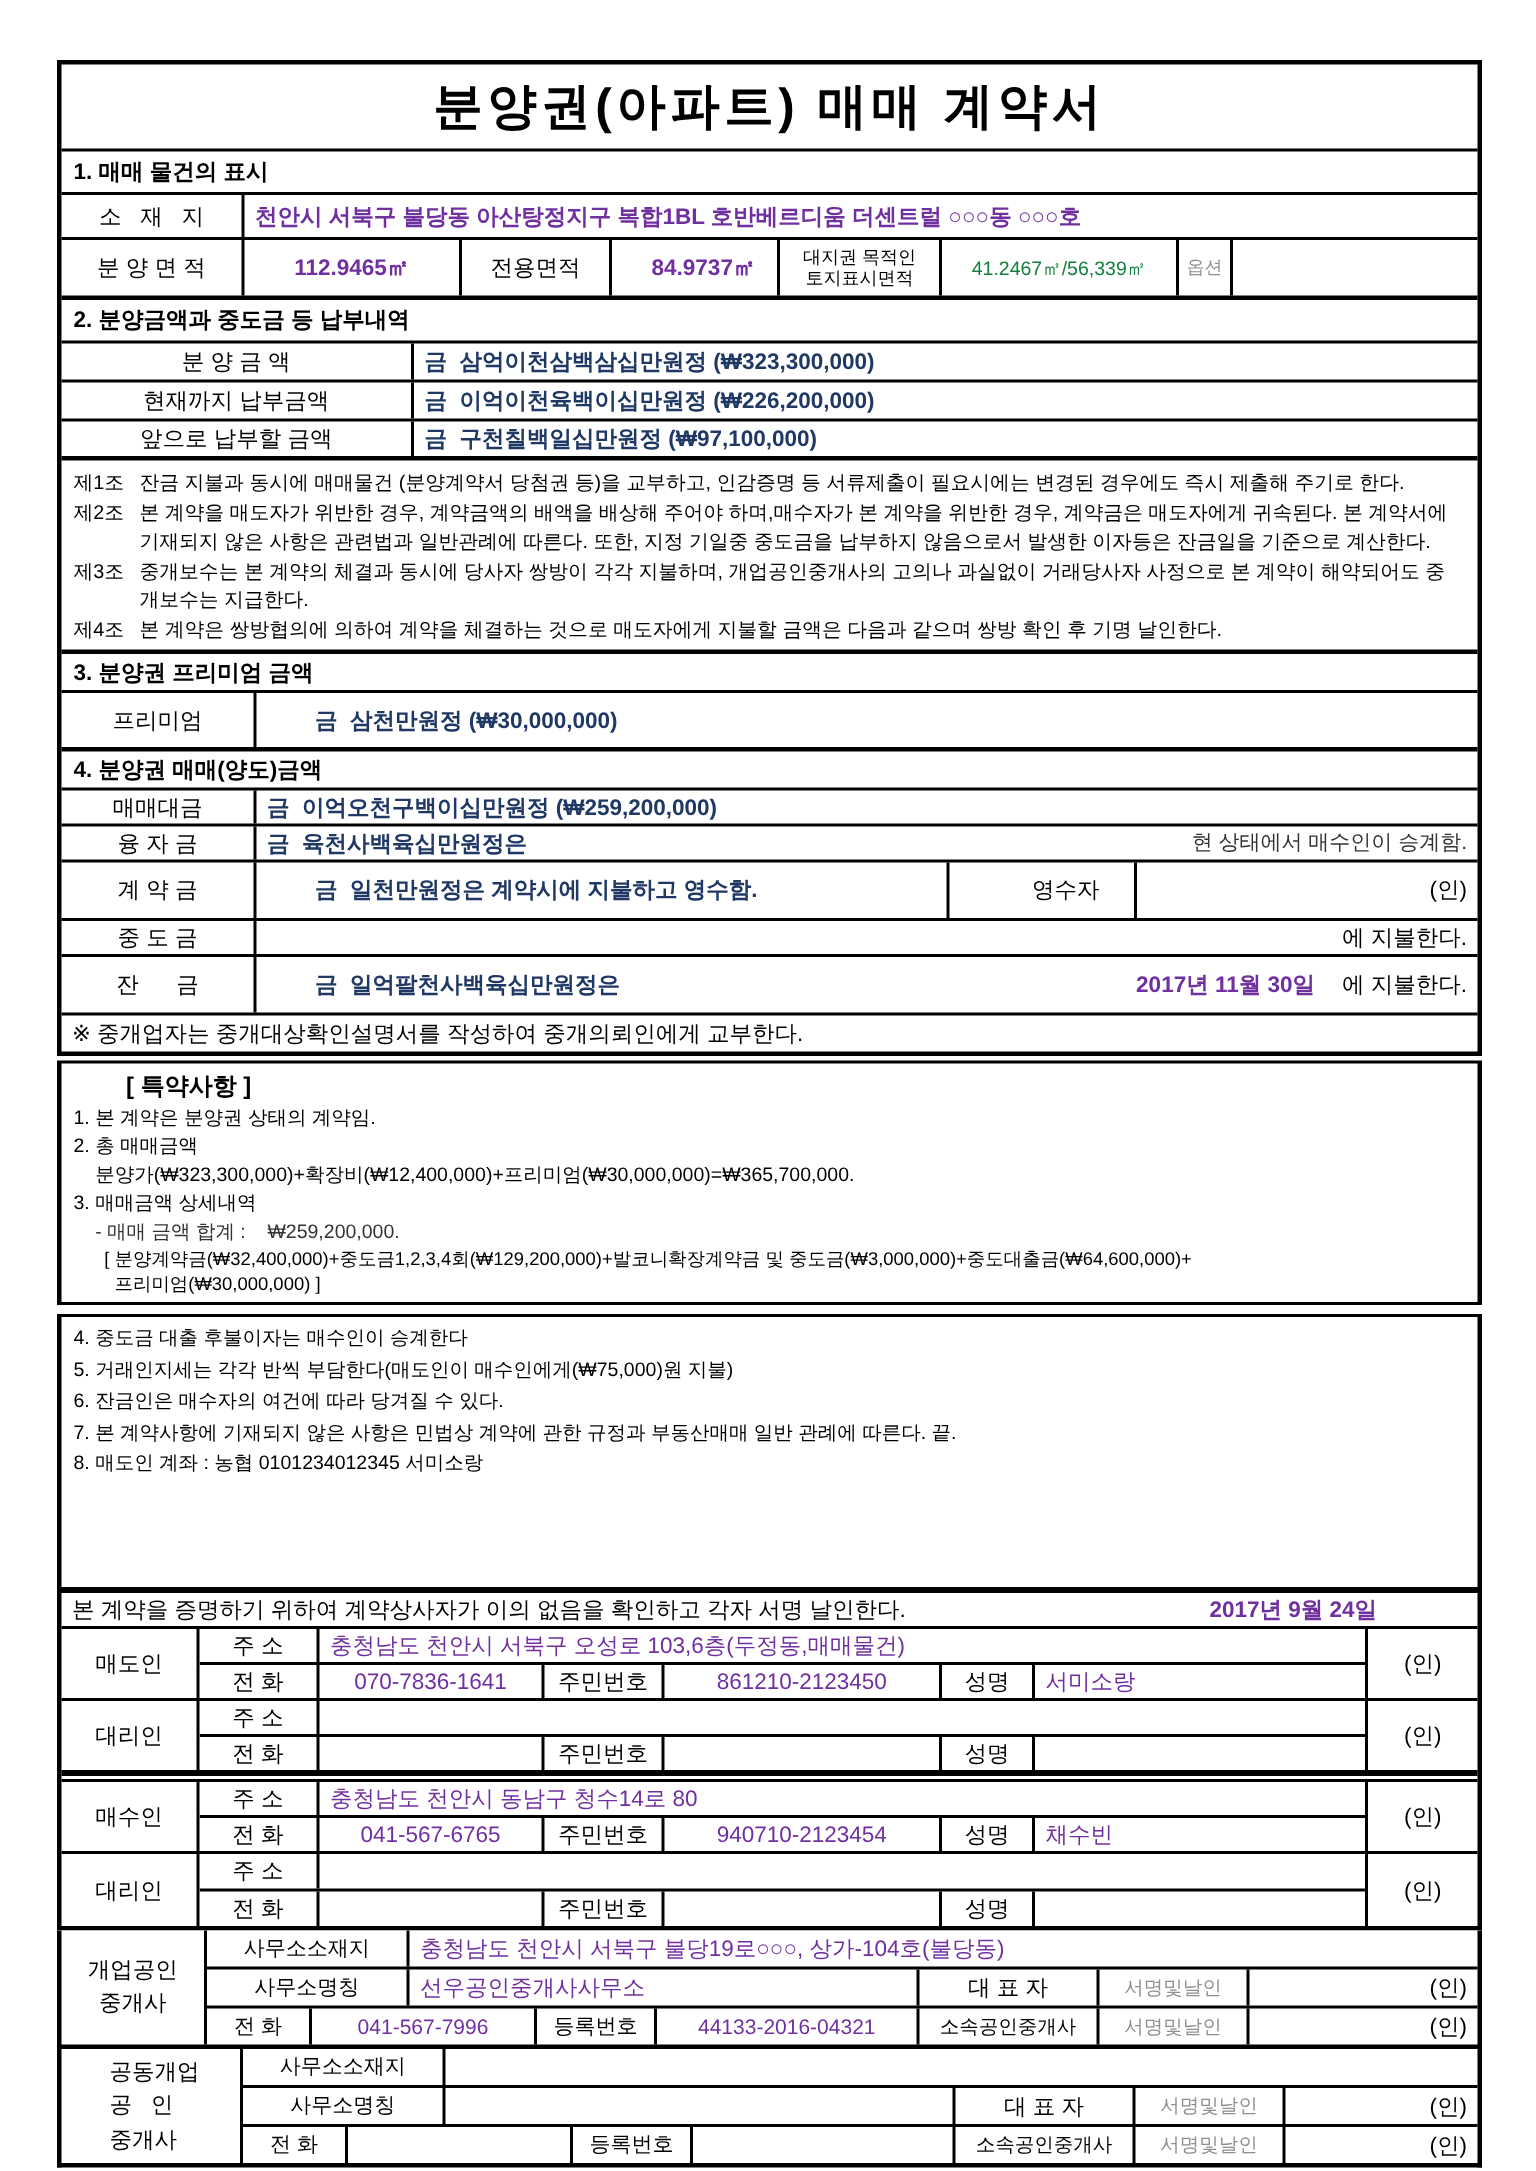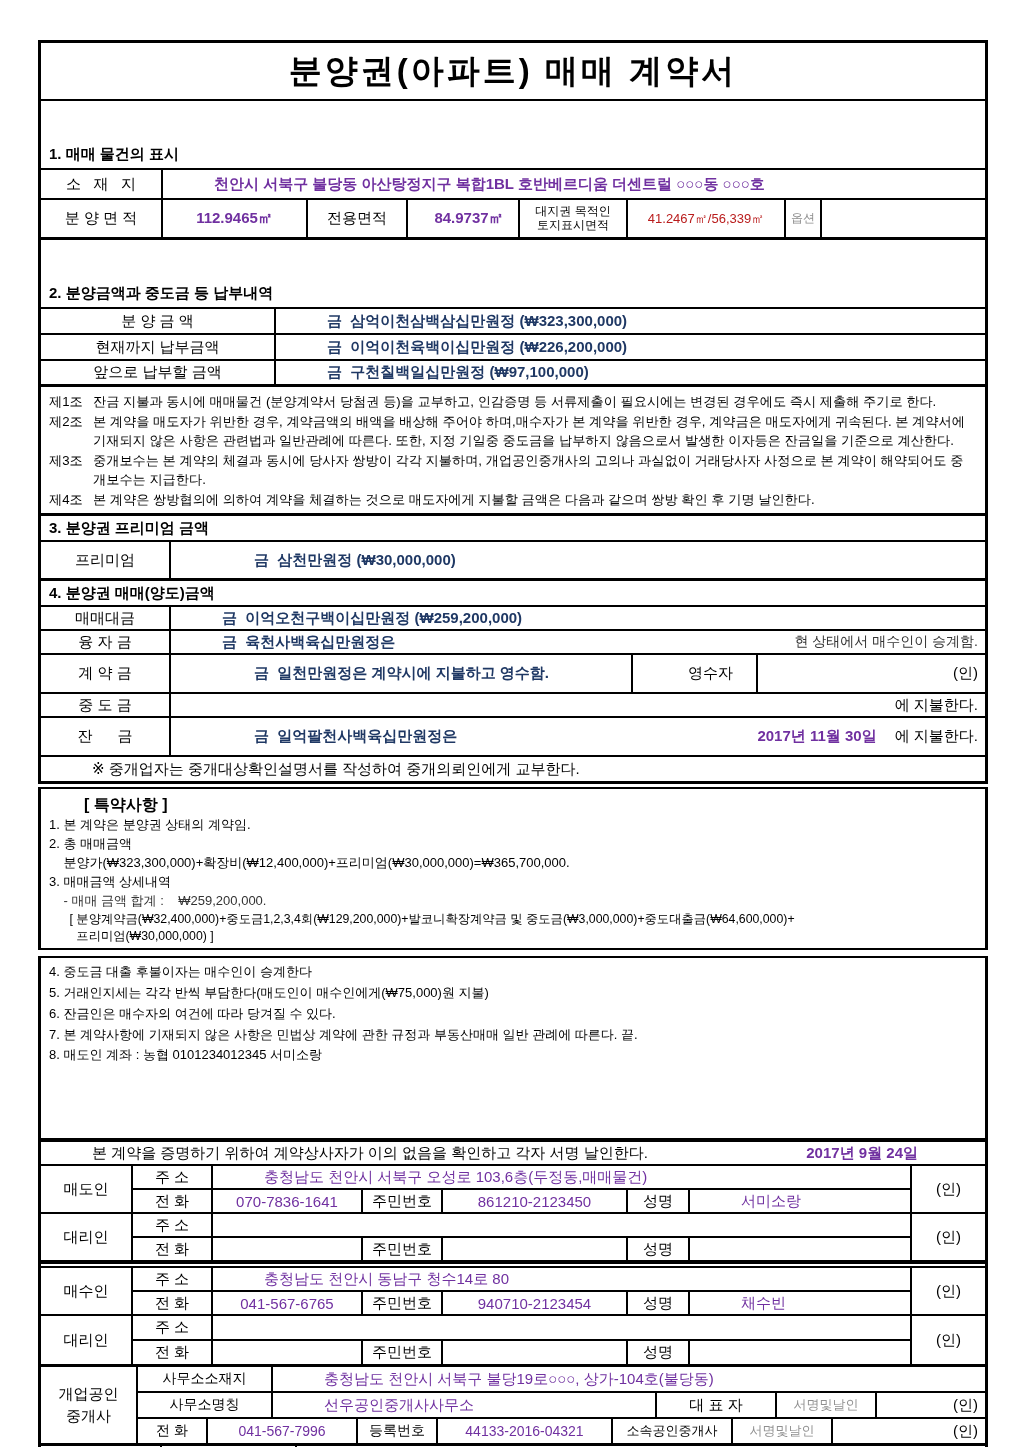--- a/index.html
+++ b/index.html
@@ -5,40 +5,40 @@
   html,body{margin:0;padding:0;background:#fff;}
   body{width:1024px;height:1447px;position:relative;font-family:"Liberation Sans","DejaVu Sans",sans-serif;color:#000;}
   #doc{position:absolute;left:38px;top:40px;width:950px;}
   .box{border:3px solid #000;box-sizing:border-box;background:#fff;}
   .row{display:flex;border-bottom:2px solid #000;box-sizing:border-box;align-items:stretch;}
   .row.nb{border-bottom:none;}
   .c{border-right:2px solid #000;box-sizing:border-box;display:flex;align-items:center;overflow:hidden;}
   .c.last{border-right:none;}
   .ctr{justify-content:center;}
   .rt{justify-content:flex-end;}
-  .pl{padding-left:7px;margin-left:44px;}
+  .pl{padding-left:7px;}
   .pr{padding-right:7px;}
   .c span,.lbl{white-space:pre;}
   .flex1{flex:1;min-width:0;}
   .col{display:flex;flex-direction:column;box-sizing:border-box;}
   .irow{display:flex;box-sizing:border-box;align-items:stretch;}
-  .bb{border-bottom:2px solid #000;}.h24{height:24px;}.h25{height:39px;gap:32px;}.h26{height:26px;}.h29{height:29px;margin-top:40px;}
+  .bb{border-bottom:2px solid #000;}.h24{height:24px;}.h25{height:39px;gap:32px;}.h26{height:26px;}.h29{height:29px;}
   .h30{height:30px;}.h40{height:40px;}.h58{height:58px;}.h48{height:48px;}.h76{height:76px;}
   .w36{width:36px;}.w62{width:62px;}.w70{width:70px;}.w73{width:73px;}.w80{width:80px;}
   .w92{width:92px;}.w93{width:93px;}.w97{width:97px;}.w100{width:100px;}.w108{width:108px;}
   .w112{width:112px;padding-left:12px;}.w120{width:120px;}.w122{width:122px;}.w130{width:130px;}.w135{width:135px;}
   .w145{width:145px;}.w150{width:150px;}.w158{width:158px;}.w175{width:175px;}.w185{width:185px;}
   .w195{width:195px;}.w235{width:235px;}.w340{width:340px;}
   .title{font-size:33px;font-weight:bold;letter-spacing:3px;}
   .sech{font-weight:bold;font-size:15px;padding-left:8px;display:flex;align-items:center;border-bottom:2px solid #000;box-sizing:border-box;}
   .f12{font-size:12px;}.f13{font-size:13px;}.f14{font-size:14px;}.f15{font-size:15px;}
   .purple{color:#7030A0;font-weight:bold;}
   .purple-reg{color:#7030A0;}
   .navy{color:#1F3864;font-weight:bold;}
-  .gray{color:#b91c1c;}
+  .gray{color:#15803d;}
   .lgray{color:#8f8f8f;}
   .dk{color:#333;}
   .clauses{padding:5px 10px 4px 8px;font-size:13.2px;line-height:1.48;border-bottom:3px solid #000;}
   .cl{display:flex;}
   .cl-no{width:44px;flex:none;}
   .cl-tx{flex:1;}
   .terms{padding:4px 10px 2px 8px;font-size:13px;line-height:1.45;}
   .tl{white-space:pre;}
   .tl-sub{font-size:12.3px;}
   .land2{flex-direction:column;justify-content:center;line-height:1.15;text-align:left;}

